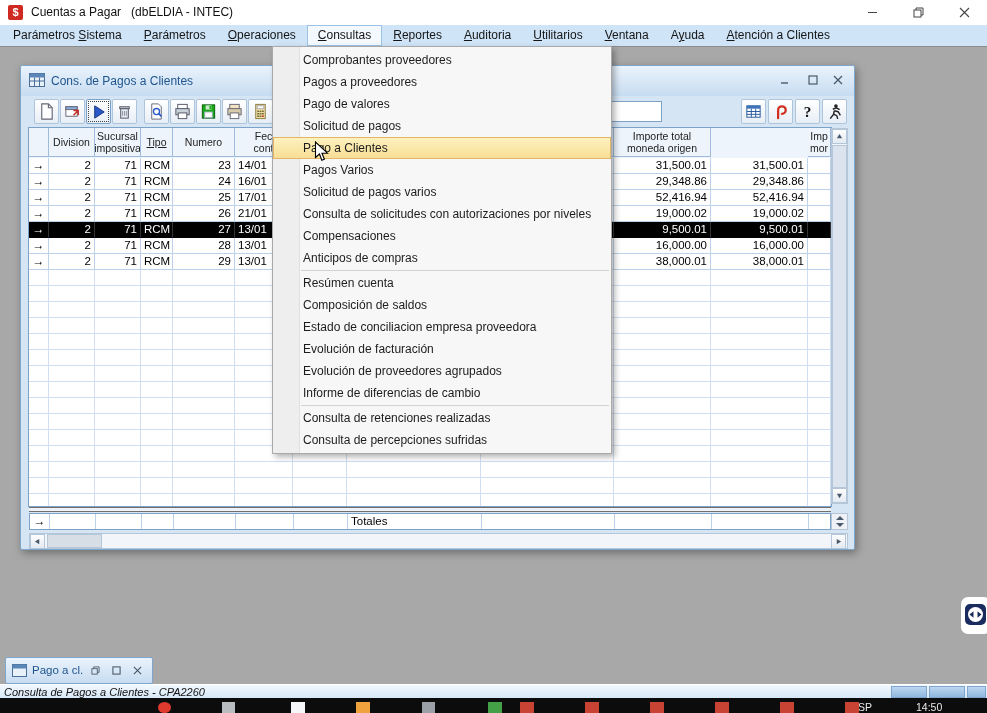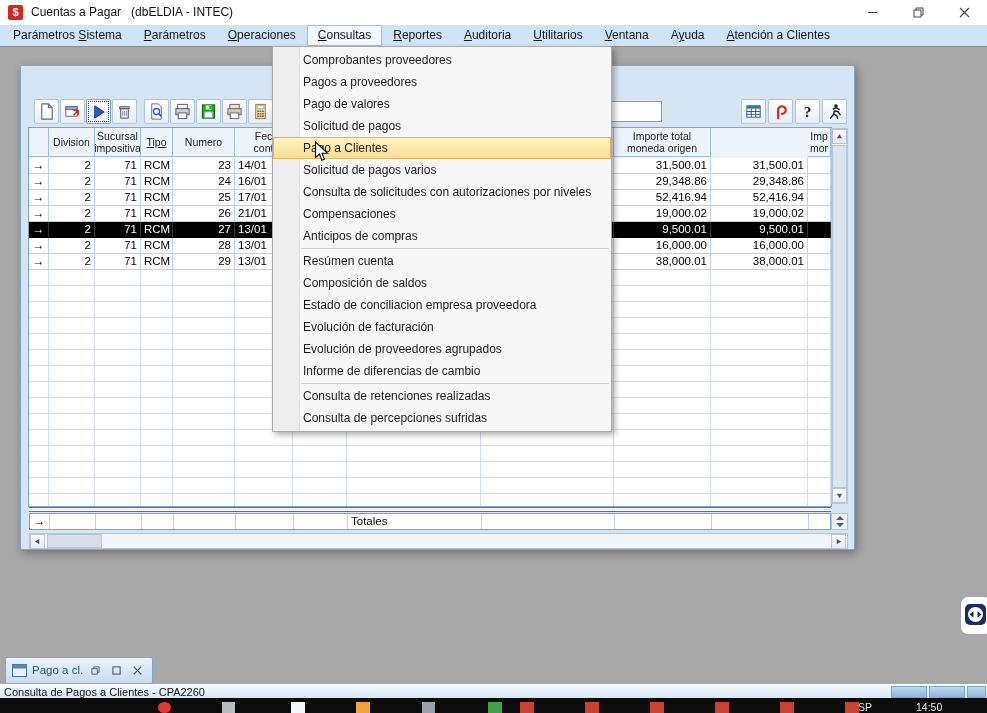--- a/index.html
+++ b/index.html
@@ -86,21 +86,21 @@
   #mini{left:5px;top:657px;width:148px;height:27px;background:linear-gradient(#eaf3fc,#c7dcf1);
         border:1px solid #7fa6cc;border-radius:2px;box-sizing:border-box;z-index:5;}
   #mini-icon{left:6px;top:6px;width:15px;height:13px;}
   #mini-title{left:26px;top:6px;font-size:11.5px;color:#20568f;width:52px;overflow:hidden;white-space:nowrap;}
   .mini-btn{top:5px;width:15px;height:14px;display:flex;align-items:center;justify-content:center;}
   .mini-btn svg{width:9px;height:9px;}
 
   
   #statusbar{left:0;top:684px;width:987px;height:14px;background:linear-gradient(#f2f8fe,#d5e6f6);
              border-top:1px solid #ffffff;font-size:11px;color:#111;z-index:6;}
-  #status-text{left:4px;top:1px;}
+  #status-text{left:4px;top:1px;font-style:italic;}
   .sb-seg{top:1px;height:12px;background:linear-gradient(#bcd6f0,#8fb7de);border:1px solid #7ea6cf;box-sizing:border-box;}
   #taskbar{left:0;top:698px;width:987px;height:15px;background:#0c0c0c;z-index:7;}
   .tb-sliver{position:absolute;top:4px;height:11px;}
   #tb-lang{position:absolute;left:851px;top:3px;color:#e8e8e8;font-size:10.5px;}
   #tb-time{position:absolute;left:916px;top:3px;color:#e8e8e8;font-size:10.5px;}
 
   #tv-grip{left:957px;top:597px;width:30px;height:37px;z-index:8;}
   #cursor{left:314px;top:141px;width:18px;height:22px;z-index:100;pointer-events:none;}
 </style>
 </head>
@@ -138,20 +138,43 @@
       <div class="mb-item"><span class="u">A</span>uditoria</div>
       <div class="mb-item"><span class="u">U</span>tilitarios</div>
       <div class="mb-item"><span class="u">V</span>entana</div>
       <div class="mb-item">A<span class="u">y</span>uda</div>
       <div class="mb-item"><span class="u">A</span>tención a Clientes</div>
     </div>
 
   <div class="abs" id="mdi"></div>
 
   <div class="abs" id="child">
+    <div class="abs" id="child-titlebar">
+      <svg class="abs" id="child-icon" viewBox="0 0 16 14">
+        <rect x="0.5" y="0.5" width="15" height="13" fill="#e8f0f8" stroke="#4a6f9a"></rect>
+        <rect x="0.5" y="0.5" width="15" height="4" fill="#5b86b8"></rect>
+        <path d="M0.5 8h15M5.5 4.5v9M10.5 4.5v9" stroke="#4a6f9a"></path>
+      </svg>
+      <div class="abs" id="child-title">Cons. de Pagos a Clientes</div>
+      <div class="abs cw-btn" id="cw-min">
+        <svg viewBox="0 0 10 10">
+            <path d="M1 8h7" stroke="#4a5a6a" stroke-width="1.4"></path>
+          </svg>
+        </div>
+      <div class="abs cw-btn" id="cw-max">
+        <svg viewBox="0 0 10 10">
+            <rect x="1" y="1" width="8" height="8" fill="none" stroke="#4a5a6a" stroke-width="1.2"></rect>
+          </svg>
+        </div>
+      <div class="abs cw-btn" id="cw-close">
+        <svg viewBox="0 0 10 10">
+            <path d="M1 1l8 8M9 1l-8 8" stroke="#4a5a6a" stroke-width="1.3"></path>
+          </svg>
+        </div>
+    </div>
 
     <div class="abs" id="toolbar">
       <input class="abs" id="tb-input" value="" style="">
     <div class="abs tb-btn" style="left: 13px;">
           <svg viewBox="0 0 20 20">
             <path d="M5 2h7l4 4v12H5z" fill="#fff" stroke="#667" stroke-width="1.2"></path>
             <path d="M12 2v4h4" fill="none" stroke="#667" stroke-width="1.2"></path>
           </svg>
         </div>
         <div class="abs tb-btn" style="left: 39px;">
@@ -455,20 +478,21 @@
   </div>
 
   <div class="abs" id="dropdown">
     <div class="gutter"></div>
     <div class="menu-items">
         <div class="menu-item">Comprobantes proveedores</div>
         <div class="menu-item">Pagos a proveedores</div>
         <div class="menu-item">Pago de valores</div>
         <div class="menu-item">Solicitud de pagos</div>
         <div class="menu-item hl">Pago a Clientes</div>
+        <div class="menu-item">Pagos Varios</div>
         <div class="menu-item">Solicitud de pagos varios</div>
         <div class="menu-item">Consulta de solicitudes con autorizaciones por niveles</div>
         <div class="menu-item">Compensaciones</div>
         <div class="menu-item">Anticipos de compras</div>
         <div class="menu-sep"></div>
         <div class="menu-item">Resúmen cuenta</div>
         <div class="menu-item">Composición de saldos</div>
         <div class="menu-item">Estado de conciliacion empresa proveedora</div>
         <div class="menu-item">Evolución de facturación</div>
         <div class="menu-item">Evolución de proveedores agrupados</div>

